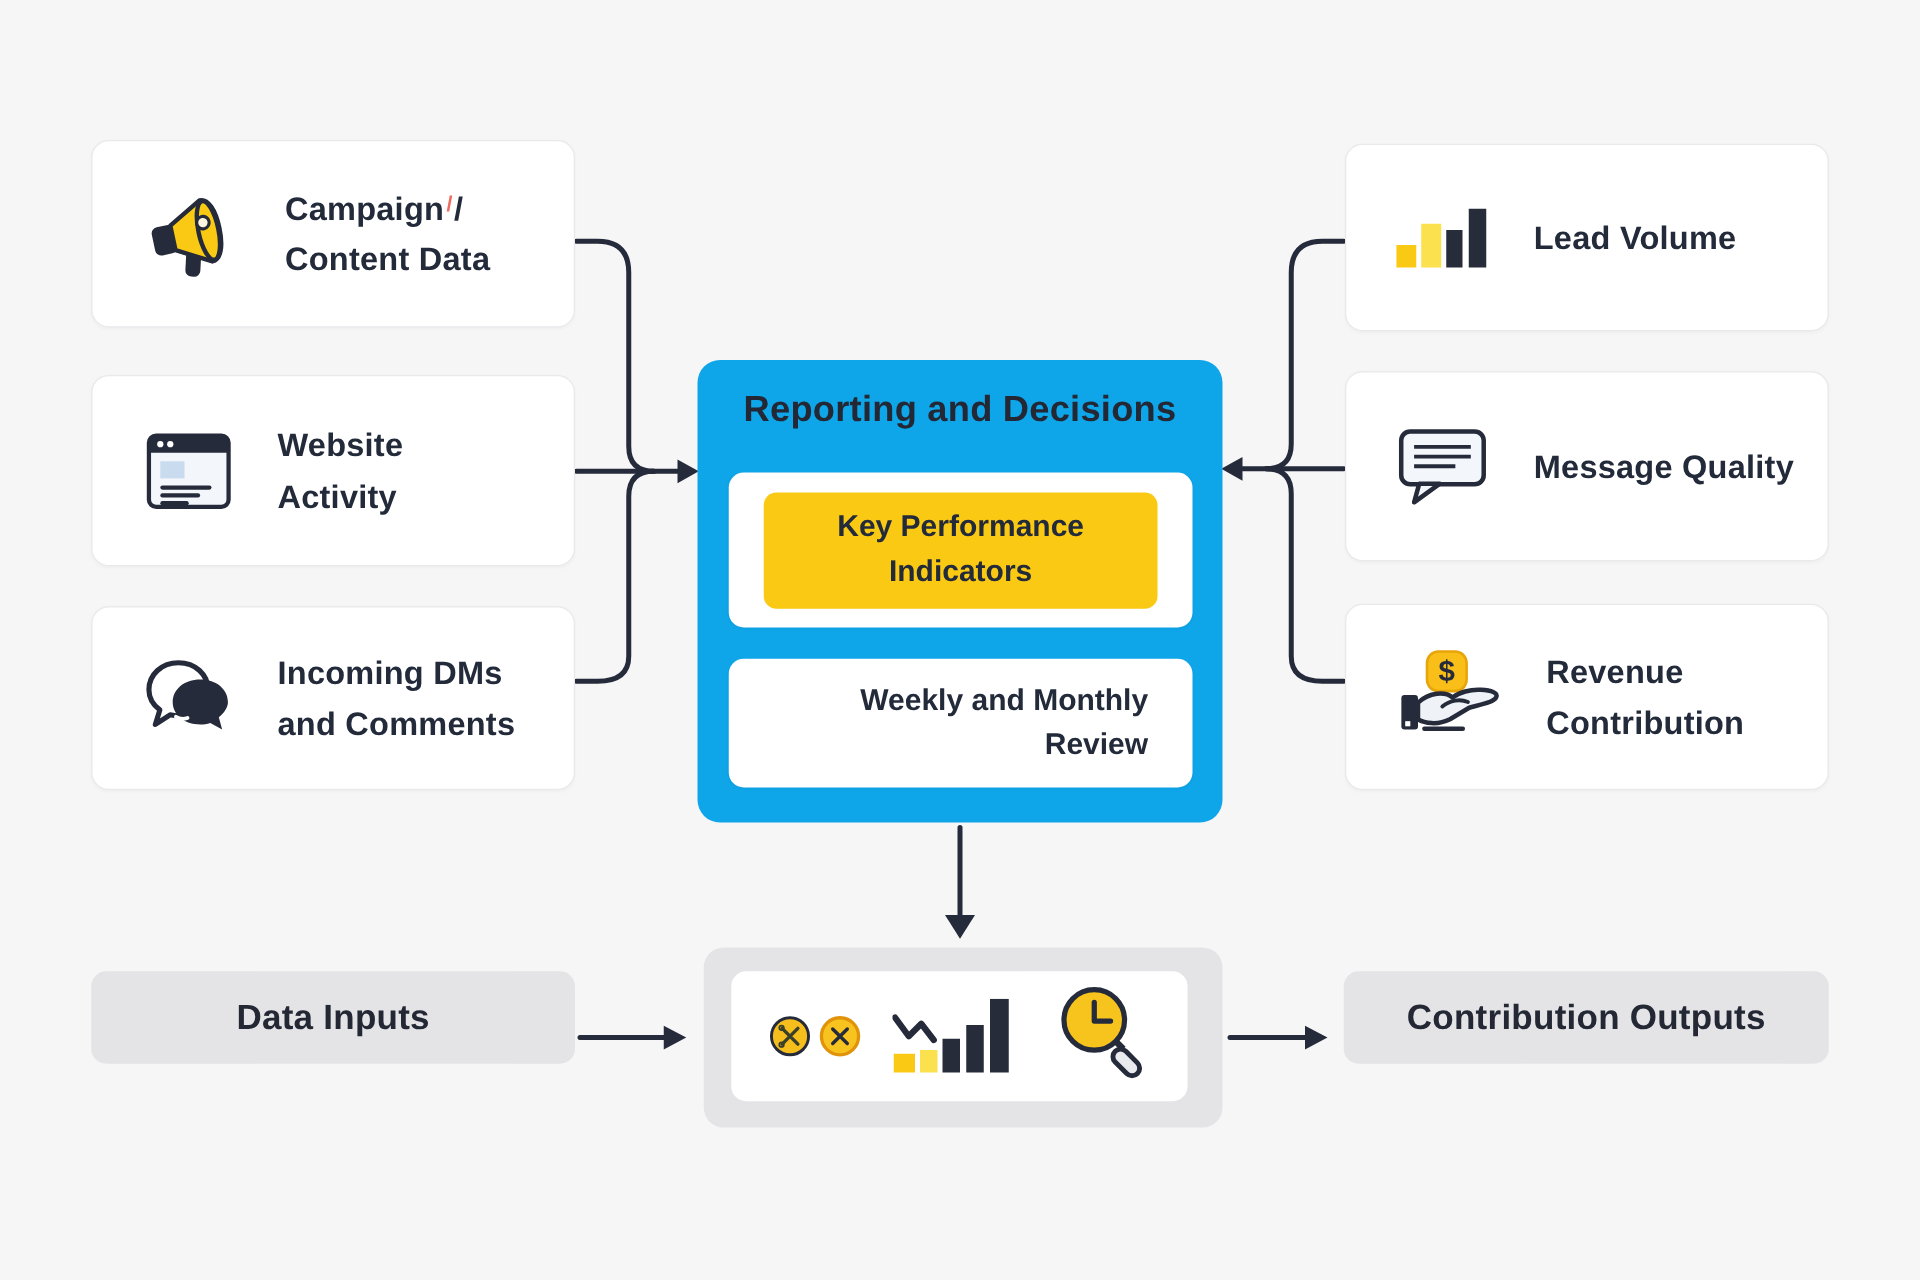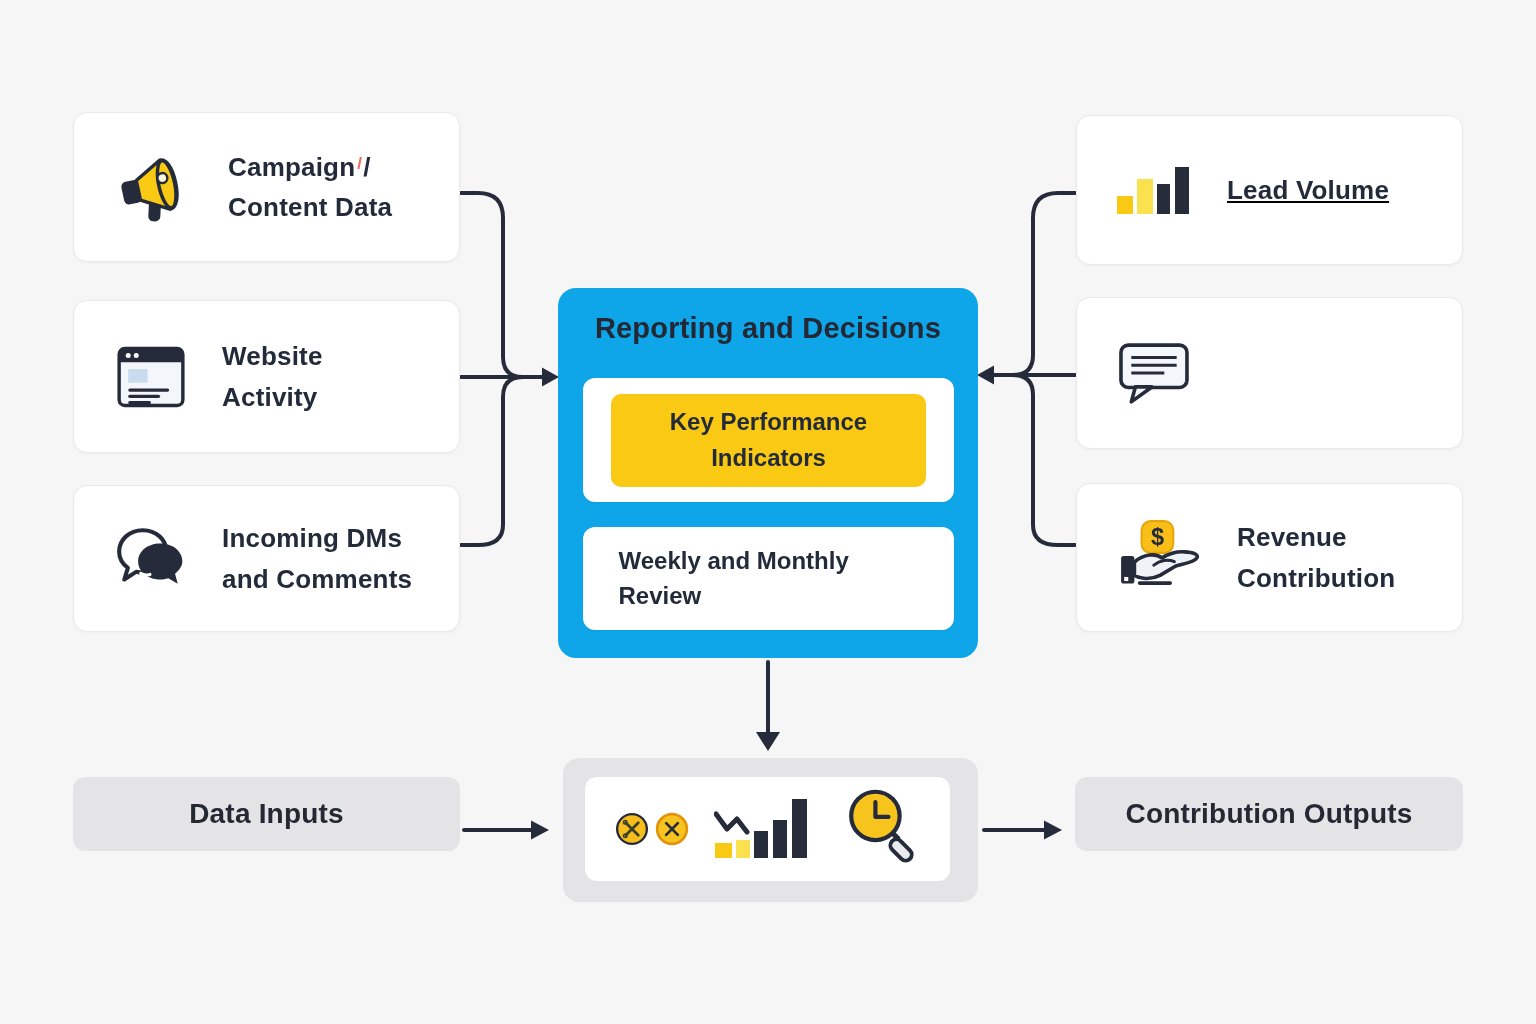--- a/index.html
+++ b/index.html
@@ -37,21 +37,21 @@
     display:flex; align-items:center; justify-content:center;
   }
   .kpi-wrap { left:25px; top:90px; width:371px; height:124px; }
   .kpi {
     width:315px; height:93px; background:#F9C913; border-radius:10px;
     display:flex; align-items:center; justify-content:center; text-align:center;
     color:#232B3B; font-size:24px; font-weight:700; line-height:1.5; padding:0 42px; box-sizing:border-box;
   }
   .review-box { left:25px; top:239px; width:371px; height:103px; }
   .review-text {
-    width:300px; text-align:left; color:#232B3B; font-size:24px; font-weight:700; line-height:1.45;
+    width:300px; text-align:right; color:#232B3B; font-size:24px; font-weight:700; line-height:1.45;
   }
 
   
   .gray-label-box {
     position:absolute; height:74px; top:777px;
     background:#E4E4E6; border-radius:12px;
     display:flex; align-items:center; justify-content:center;
     color:#232834; font-size:28px; font-weight:700; letter-spacing:0.2px;
   }
   .bottom-panel {
@@ -154,21 +154,21 @@
   <div class="panel">
     <div class="panel-title">Reporting and Decisions</div>
     <div class="white-box kpi-wrap">
       <div class="kpi">Key Performance Indicators</div>
     </div>
     <div class="white-box review-box">
       <div class="review-text">Weekly and Monthly Review</div>
     </div>
   </div>
 
-  <div class="card" style="left:1076px; top:115px; height:150px;text-decoration:underline;">
+  <div class="card" style="left:1076px; top:115px; height:150px;">
     <span class="icon">
       <svg width="76" height="50" viewBox="0 0 76 50">
         <rect x="0" y="31" width="16" height="18" fill="#F9C913"></rect>
         <rect x="20" y="14" width="16" height="35" fill="#FCE14E"></rect>
         <rect x="40" y="19" width="13" height="30" fill="#272C3A"></rect>
         <rect x="58" y="2" width="14" height="47" fill="#272C3A"></rect>
       </svg>
     </span>
     <div class="lbl">
       <span class="ln">Lead Volume</span>
@@ -178,20 +178,23 @@
   <div class="card" style="left:1076px; top:297px; height:152px;">
     <span class="icon">
       <svg width="76" height="66" viewBox="0 0 72 64">
         <rect x="3" y="5" width="64" height="41" rx="7" fill="#F3F6FA" stroke="#252B3A" stroke-width="3.5"></rect>
         <line x1="13" y1="17" x2="57" y2="17" stroke="#252B3A" stroke-width="3"></line>
         <line x1="13" y1="24.5" x2="57" y2="24.5" stroke="#252B3A" stroke-width="3"></line>
         <line x1="13" y1="32" x2="45" y2="32" stroke="#252B3A" stroke-width="3"></line>
         <path d="M17,45.5 L13,60 L33,45.5 Z" fill="#F3F6FA" stroke="#252B3A" stroke-width="3.5" stroke-linejoin="round"></path>
       </svg>
     </span>
+    <div class="lbl">
+      <span class="ln">Message Quality</span>
+    </div>
   </div>
 
   <div class="card" style="left:1076px; top:483px; height:149px;">
     <span class="icon">
       <svg width="86" height="78" viewBox="0 0 84 76">
         <rect x="24" y="2" width="31" height="31" rx="9" fill="#F9BE18" stroke="#E8A50A" stroke-width="2"></rect>
         <text x="39.5" y="25.5" font-family="Liberation Sans, sans-serif" font-size="23" font-weight="bold" fill="#252B3A" text-anchor="middle">$</text>
         <rect x="4" y="36" width="13" height="27" rx="2.5" fill="#252B3A"></rect>
         <rect x="7" y="56.5" width="4" height="4" fill="#FFFFFF"></rect>
         <path d="M17,42 C26,34 38,33 44,38 C49,34 58,31.5 66,32 C74,32.5 80,34 78,38 C76,42 64,44 57,46 L42,55 C32,60 22,58 17,55 Z" fill="#EFF3F7" stroke="#252B3A" stroke-width="3.5" stroke-linejoin="round"></path>

